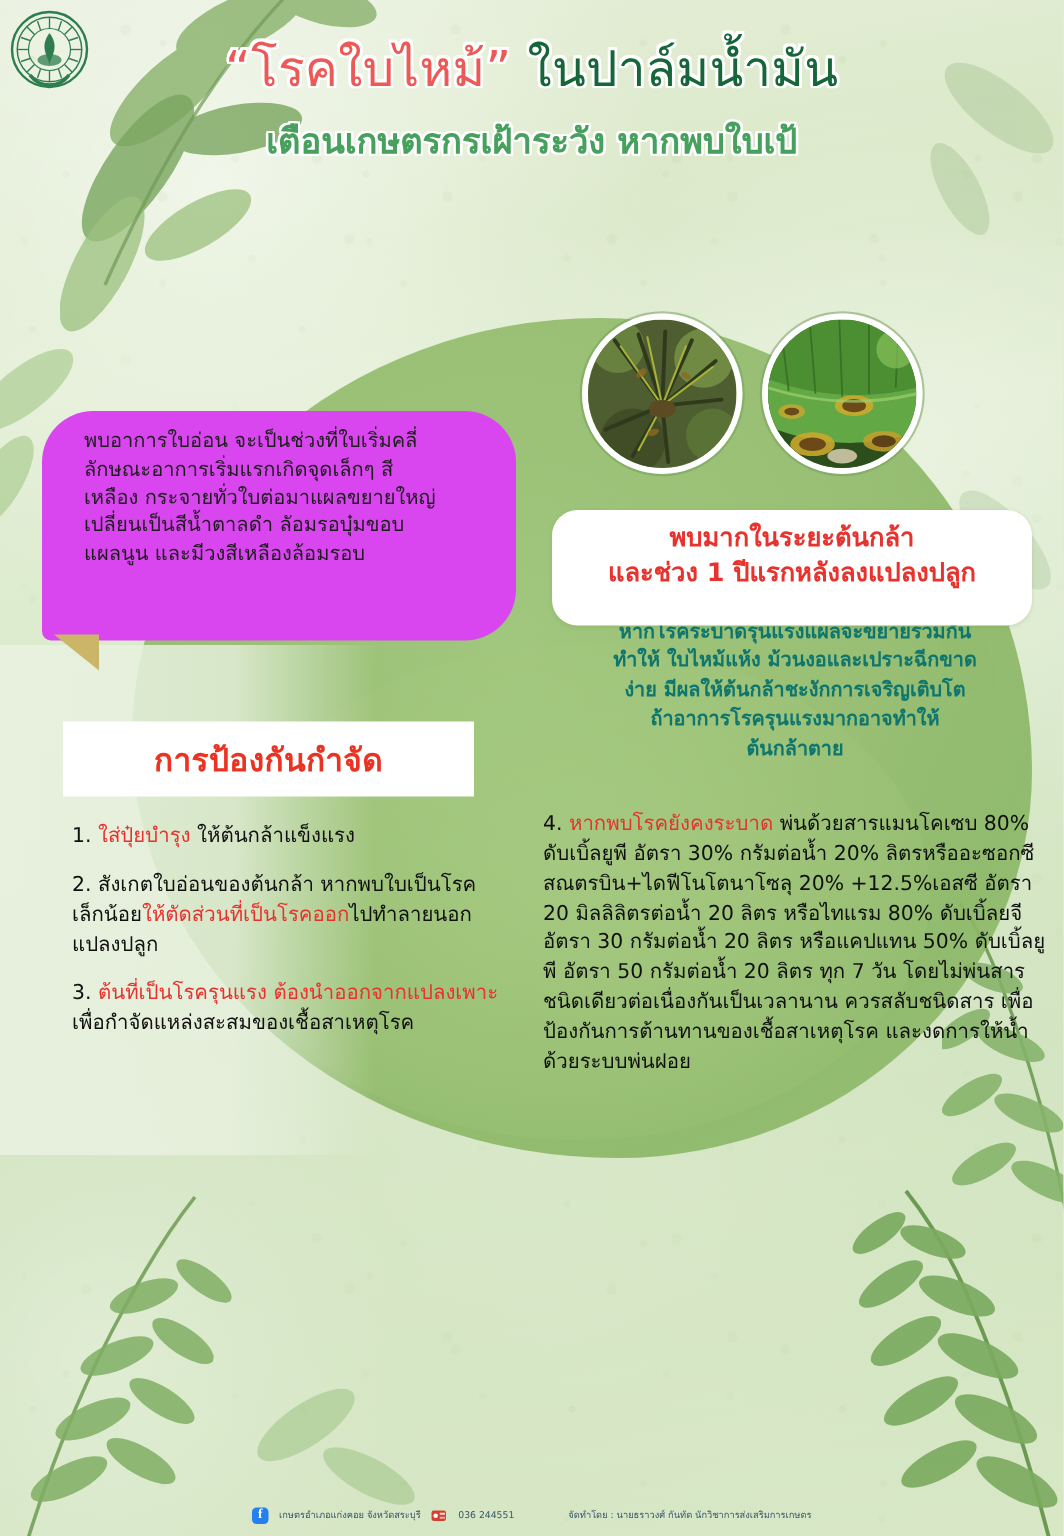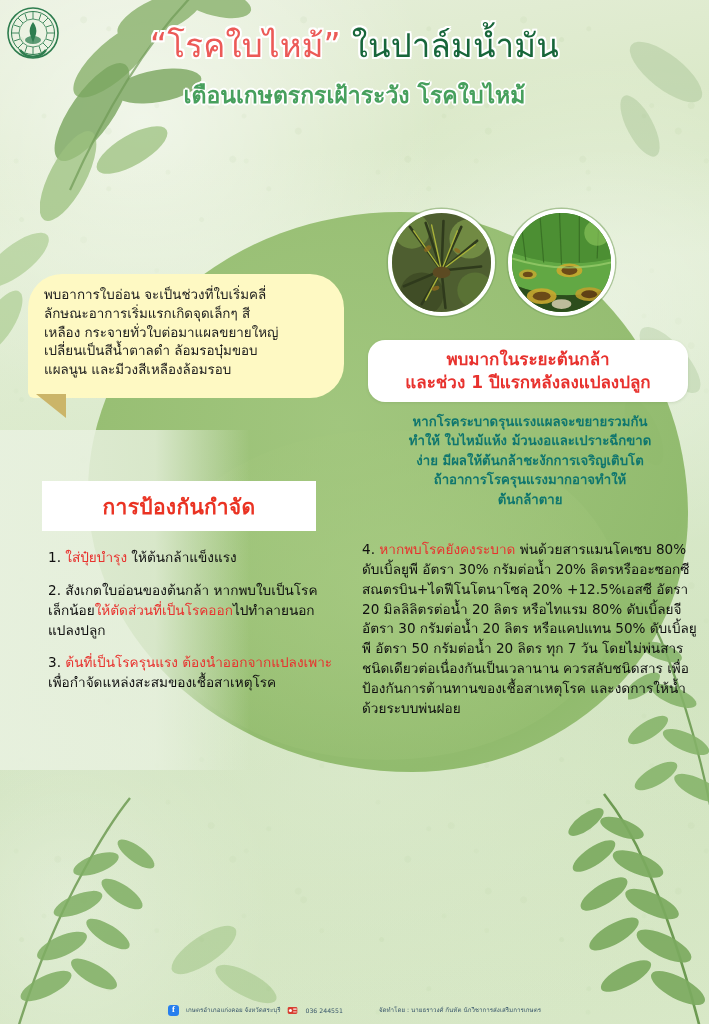--- a/index.html
+++ b/index.html
@@ -132,24 +132,25 @@
   }
   #photo-seedling { left: 388px; top: 209px; width: 107px; height: 107px; }
   #photo-lesion   { left: 508px; top: 209px; width: 107px; height: 107px; }
 
   .photo .img { width: 100%; height: 100%; display: block; }
 
   
   .bubble {
     position: absolute;
     left: 28px; top: 274px;
-    width: 316px; height: 124px;
-    background: #fef9c3;
+    width: 316px; height: 153px;
+    background: #d946ef;
     border-radius: 34px 34px 34px 6px;
     z-index: 5;
+    padding-left: 12px;
   }
   .bubble::after {
     content: "";
     position: absolute;
     left: 8px; bottom: -20px;
     width: 0; height: 0;
     border-style: solid;
     border-width: 24px 0 0 30px;
     border-color: #cbb569 transparent transparent transparent;
   }
@@ -161,21 +162,21 @@
     color: #1d1d1d;
     font-weight: 500;
     z-index: 2;
   }
 
   
   .banner {
     position: absolute;
     left: 368px; top: 340px;
     width: 320px;
-    padding: 8px 10px 8px;
+    padding: 8px 10px 23px;
     background: #ffffff;
     border-radius: 17px;
     text-align: center;
     z-index: 6;
     box-shadow: 0 1px 3px rgba(90,120,70,.18);
   }
   .banner-line {
     font-size: 17px;
     font-weight: 700;
     line-height: 1.34;
@@ -404,21 +405,21 @@
     <path d="M27 16 C24 20 23 24 24 28 C25 32 27 35 27 38 C27 35 29 32 30 28 C31 24 30 20 27 16 Z" fill="#2e7d4f"></path>
     <ellipse cx="27" cy="34" rx="8" ry="4" fill="#2e7d4f" opacity=".75"></ellipse>
     <path d="M14 44 A16 16 0 0 0 40 44" fill="none" stroke="#2e7d4f" stroke-width="2.4"></path>
   </svg>
 
   <div class="title-wrap">
     <div class="title-main">
       <span class="hl">“โรคใบไหม้”</span>
       <span>ในปาล์มน้ำมัน</span>
     </div>
-    <div class="subtitle">เตือนเกษตรกรเฝ้าระวัง โรคใบไหม้</div>
+    <div class="subtitle">เตือนเกษตรกรเฝ้าระวัง หากพบใบเป้</div>
   </div>
 
   <div class="photo" id="photo-seedling">
     <svg class="img" viewBox="0 0 100 100" preserveAspectRatio="xMidYMid slice">
       <rect width="100" height="100" fill="#4e5e30"></rect>
       <circle cx="20" cy="18" r="18" fill="#6f8a42" opacity=".8"></circle>
       <circle cx="78" cy="26" r="20" fill="#7d9a4a" opacity=".75"></circle>
       <circle cx="30" cy="82" r="22" fill="#3e4a24" opacity=".85"></circle>
       <circle cx="84" cy="78" r="18" fill="#5f7a38" opacity=".7"></circle>
       <g stroke="#2f3a1c" stroke-width="2.6" stroke-linecap="round">

